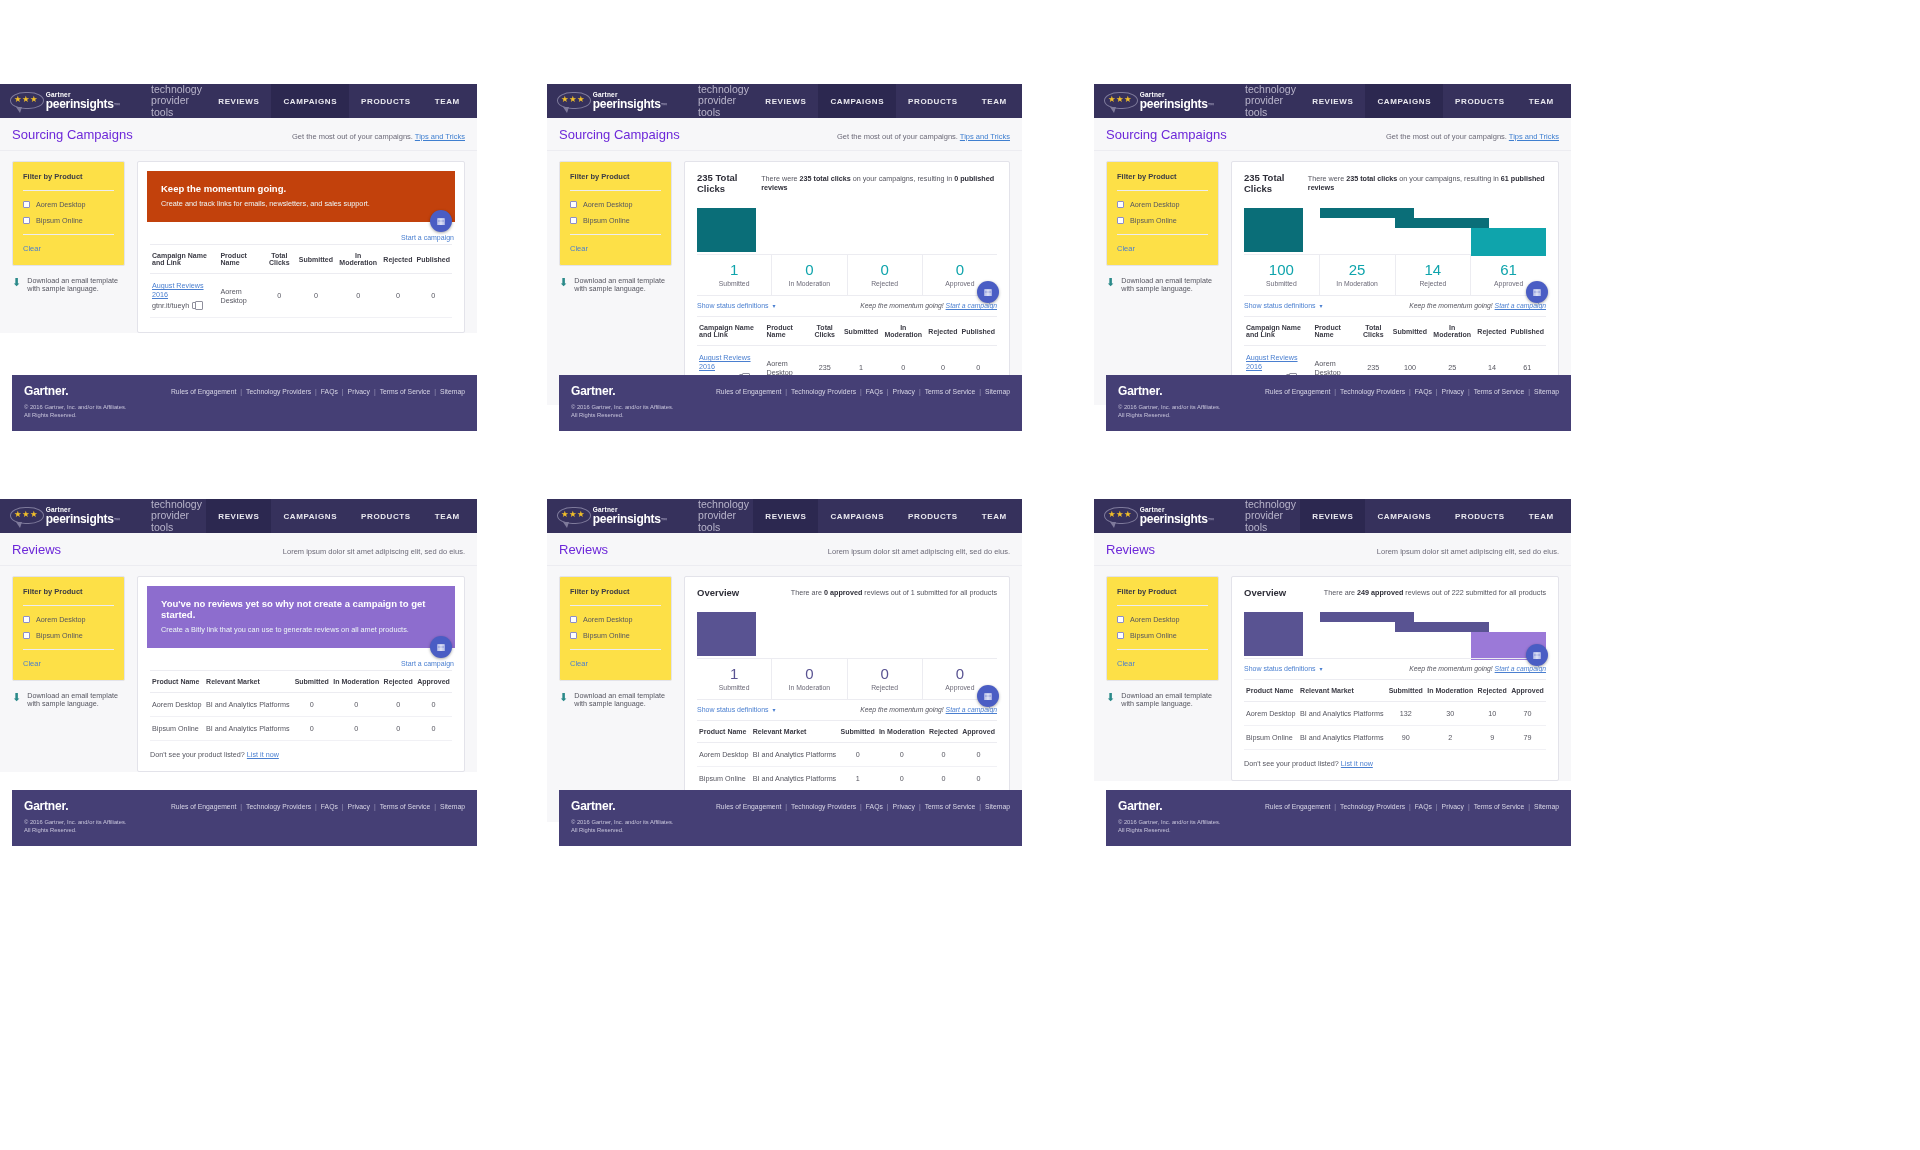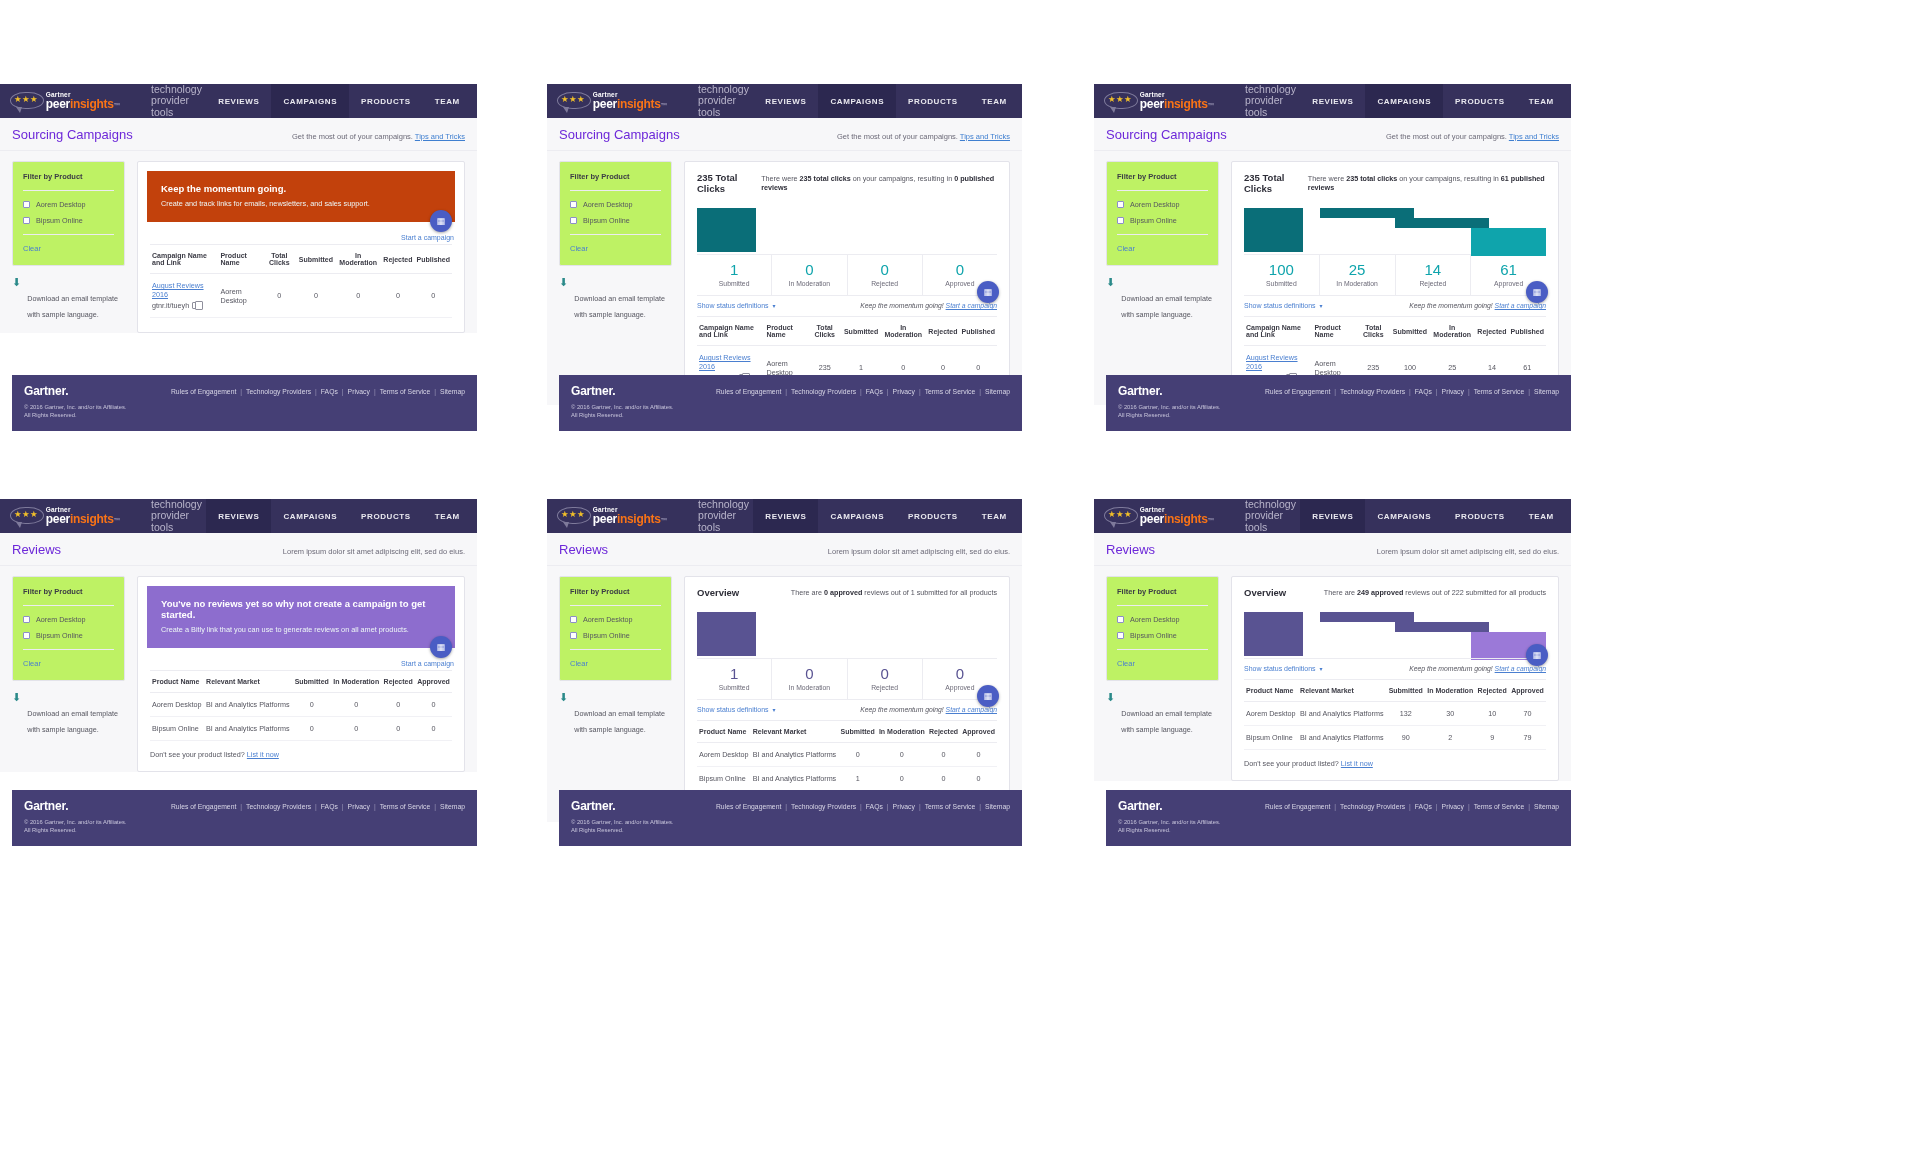--- a/index.html
+++ b/index.html
@@ -20,52 +20,52 @@
   .bubble { position:absolute; left:0; top:1px; width:34px; height:17px;
             border:1.2px solid #7e7a9b; border-radius:50%/55%; }
   .bubble::after { content:""; position:absolute; left:5px; bottom:-5px;
             width:0;height:0;border-left:4px solid transparent;
             border-right:2px solid transparent;border-top:6px solid #7e7a9b; }
   .starrow { position:absolute; left:4px; top:3px; font-size:8.5px; color:#f2c029;
              letter-spacing:0.4px; line-height:11px; }
   .wordmark { line-height:1; }
   .wm1 { font-size:6.5px; color:#fff; font-weight:bold; letter-spacing:.2px; }
   .wm2 { font-size:12px; font-weight:bold; letter-spacing:-.3px; }
-  .wm2 .a { color:#ffffff; } .wm2 .b { color:#f97316; } .wm2 .c{ color:#9b96b5; font-size:7px;}
+  .wm2 .a { color:#ffffff; } .wm2 .b { color:#ffffff; } .wm2 .c{ color:#9b96b5; font-size:7px;}
   .divider-v { width:1px; background:#615d80; margin:4px 9px 4px 9px; }
   .tagline { font-size:10.5px; color:#b9b5cb; line-height:11.5px; align-self:center;
              font-weight:300; }
   .navspacer{ flex:1; }
   .navlinks { display:flex; align-items:stretch; }
   .navlink { display:flex; align-items:center; padding:0 12px; font-size:8px;
              color:#e9e8ef; letter-spacing:.6px; font-weight:bold; cursor:pointer; }
   .navlink.active { background:#2c2850; }
   .account { display:flex; align-items:center; gap:5px; padding:0 10px 0 6px; }
 
   
   .pagehead { background:#f7f7f9; padding:9px 12px 8px 12px; display:flex;
               align-items:baseline; border-bottom:1px solid #ececf1; }
   .pagetitle { font-size:13px; color:#6d28d9; font-weight:400; }
   .headright { margin-left:auto; font-size:7.5px; color:#6c6a78; }
   .headright a { color:#3f7fd0; text-decoration:underline; }
 
   
   .body { display:flex; padding:10px 12px 0 12px; gap:12px; background:#f7f7f9;
           align-items:flex-start; }
-  .filtercard { width:113px; background:#bef264; border:1px solid #e3e3ea;
+  .filtercard { width:113px; background:#fde047; border:1px solid #e3e3ea;
                 border-radius:2px; padding:10px 10px 12px 10px; }
   .filtertitle { font-size:7.5px; font-weight:bold; color:#3b3b45; }
   .hr { height:1px; background:#ececf1; margin:9px 0 9px 0; }
   .chkrow { display:flex; align-items:center; gap:6px; margin-bottom:7px; }
   .chk { width:7px;height:7px;border:1.2px solid #8d8ec9; border-radius:1px; background:#fff;}
   .chklab { font-size:7.2px; color:#55555f; }
   .clearlink { font-size:7.5px; color:#4a7fd0; cursor:pointer; }
   .dlrow { display:flex; gap:6px; margin-top:11px; width:113px; }
   .dlicon { color:#2b8a8a; font-size:11px; line-height:10px; }
-  .dltext { font-size:7.2px; color:#55555f; line-height:16px;margin-top:14px; }
+  .dltext { font-size:7.2px; color:#55555f; line-height:8px; }
 
   .main { flex:1; background:#fff; border:1px solid #e3e3ea; border-radius:2px;
           position:relative; }
 
   
   .promo { margin:9px 9px 0 9px; padding:12px 14px 14px 14px; }
   .promo.teal { background:#c2410c; }
   .promo.purple{ background:#8d6dce; }
   .promo h3 { font-size:9.5px; color:#fff; font-weight:bold; }
   .promo p { font-size:7.3px; color:#eef7f7; margin-top:5px; }

